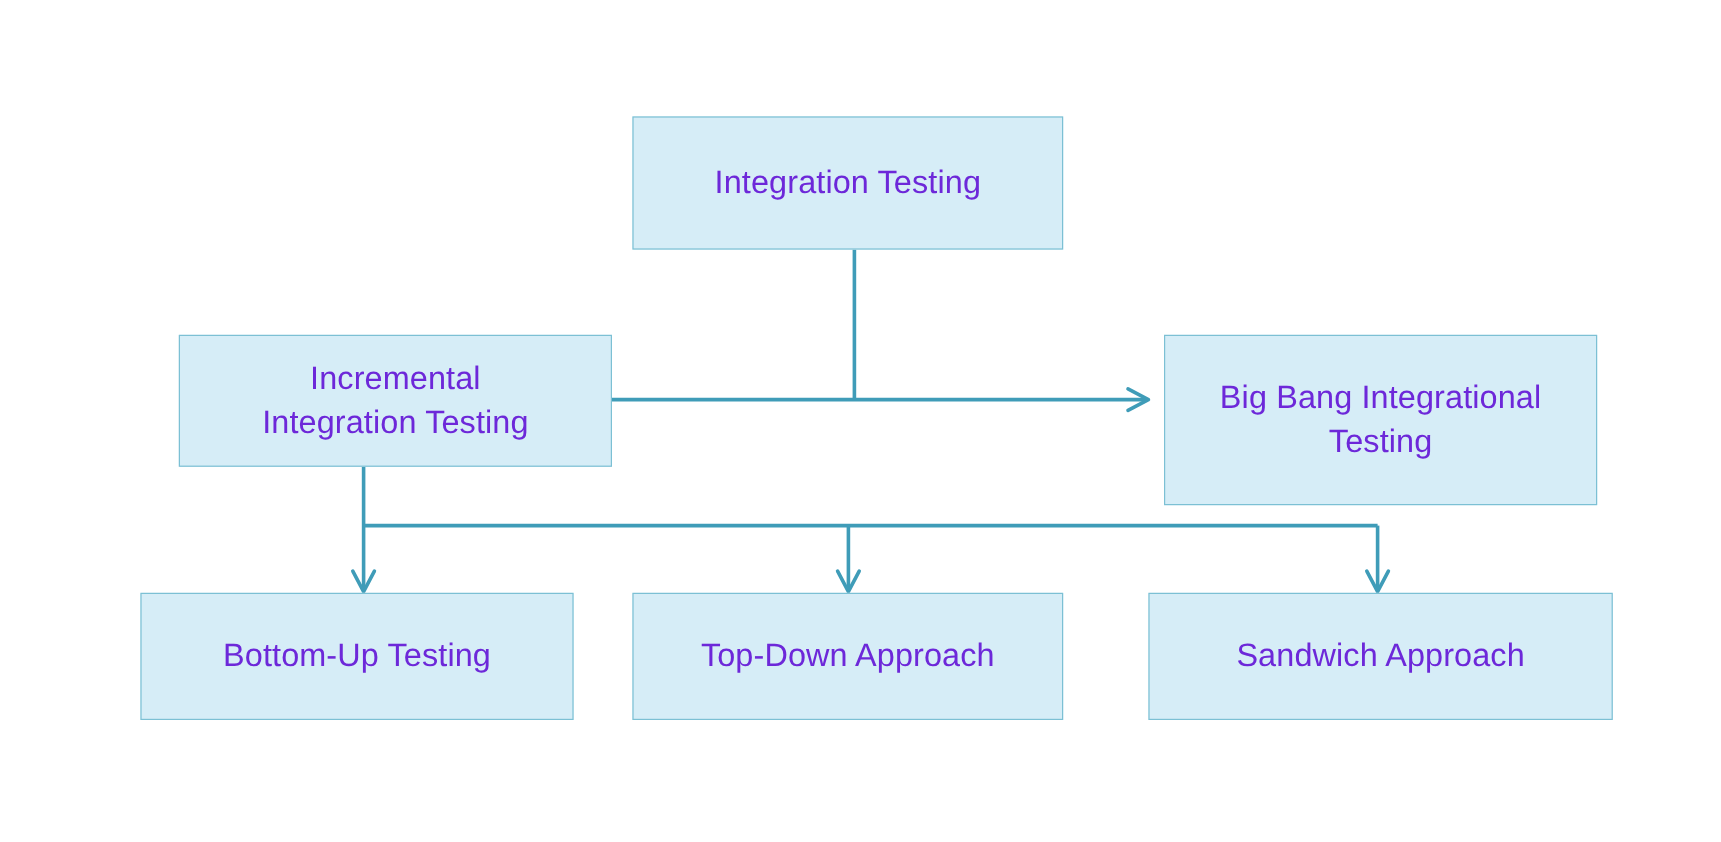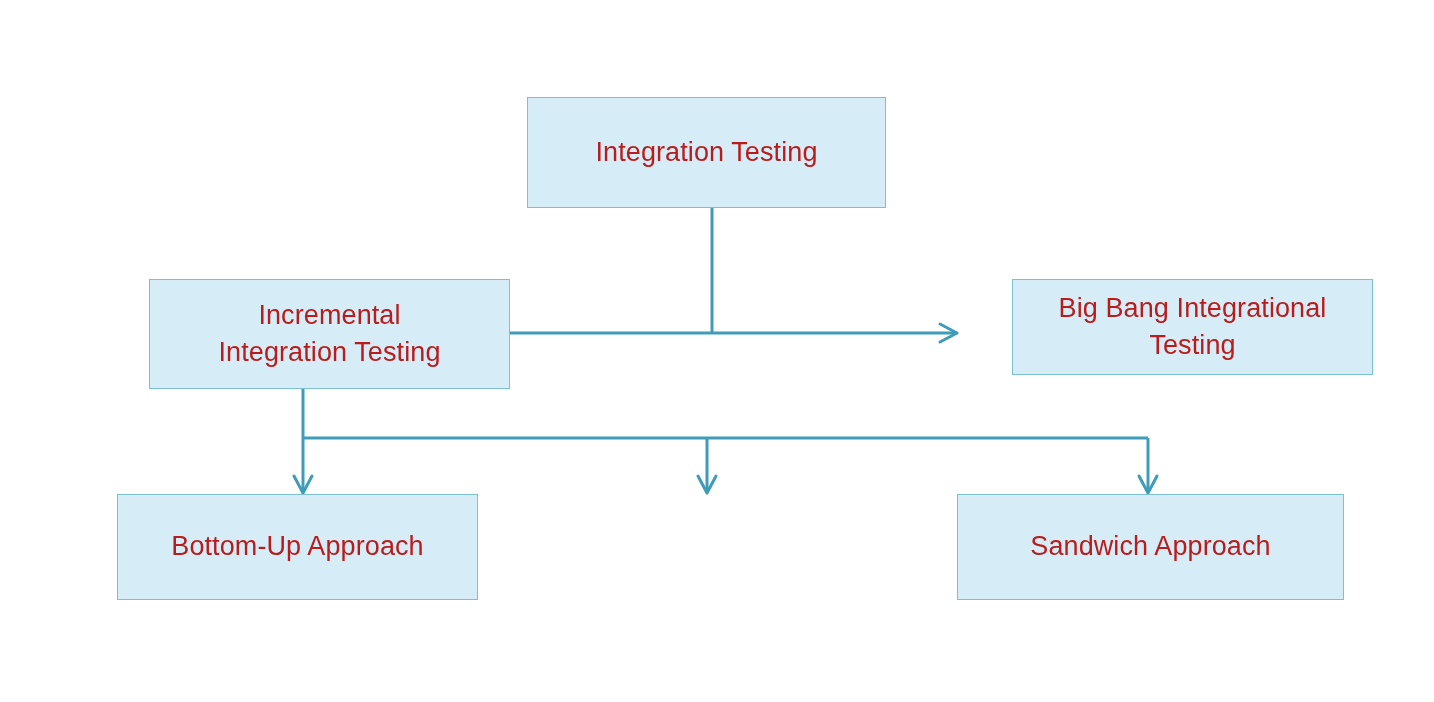--- a/index.html
+++ b/index.html
@@ -27,21 +27,21 @@
   }
   .node-box {
     position: absolute;
     box-sizing: border-box;
     background: #d6edf7;
     border: 1.6px solid #7cc0d4;
     display: flex;
     align-items: center;
     justify-content: flex-start;
     text-align: center;
-    color: #b91c1c;
+    color: #6d28d9;
     font-size: 27px;
     font-weight: 400;
     line-height: 1.38;
     letter-spacing: 0.1px;
     padding: 4px 27px;
   }
   .node-label {
     display: block;
     width: 100%;
     white-space: pre-line;
@@ -77,27 +77,30 @@
 
   <div class="node-box" style="left:527px; top:97px; width:359px; height:111px;">
     <span class="node-label">Integration Testing</span>
   </div>
 
   <div class="node-box" style="left:117px; top:279px; width:361px; height:110px;margin-left:32px;">
     <span class="node-label">Incremental
 Integration Testing</span>
   </div>
 
-  <div class="node-box" style="left:1012px; top:279px; width:361px; height:96px;">
+  <div class="node-box" style="left:970px; top:279px; width:361px; height:142px;">
     <span class="node-label">Big Bang Integrational
 Testing</span>
   </div>
 
   <div class="node-box" style="left:117px; top:494px; width:361px; height:106px;">
-    <span class="node-label">Bottom-Up Approach</span>
+    <span class="node-label">Bottom-Up Testing</span>
   </div>
 
+  <div class="node-box" style="left:527px; top:494px; width:359px; height:106px;">
+    <span class="node-label">Top-Down Approach</span>
+  </div>
 
   <div class="node-box" style="left:957px; top:494px; width:387px; height:106px;">
     <span class="node-label">Sandwich Approach</span>
   </div>
 
 </div>
 
 </body></html>

